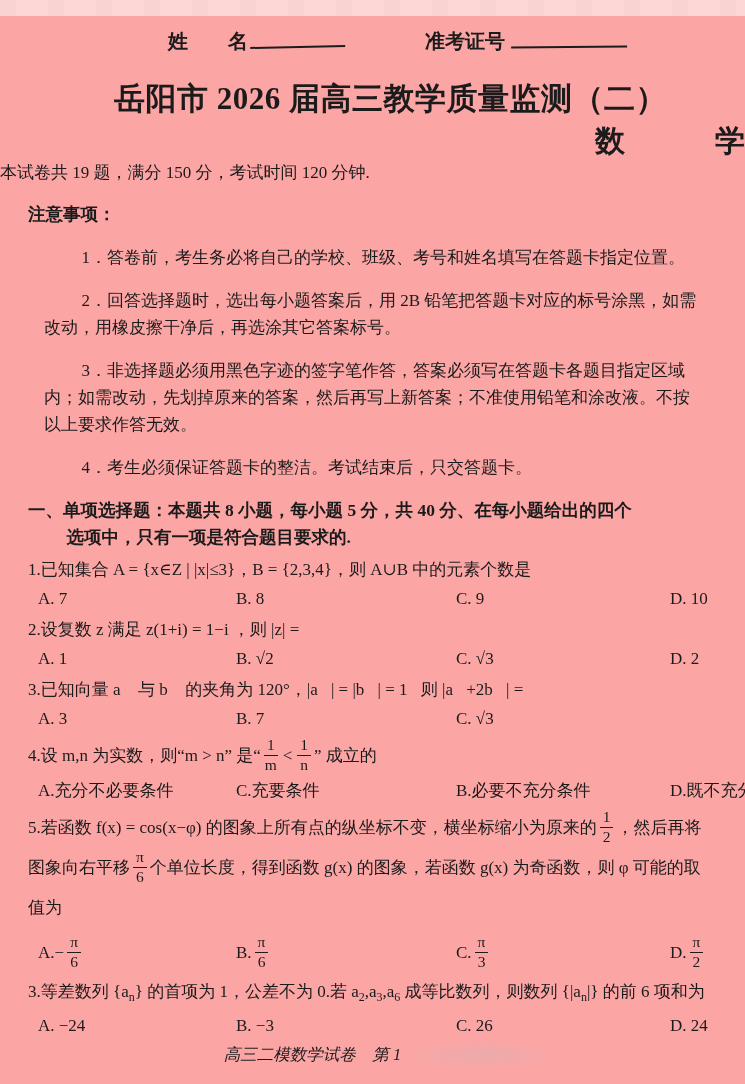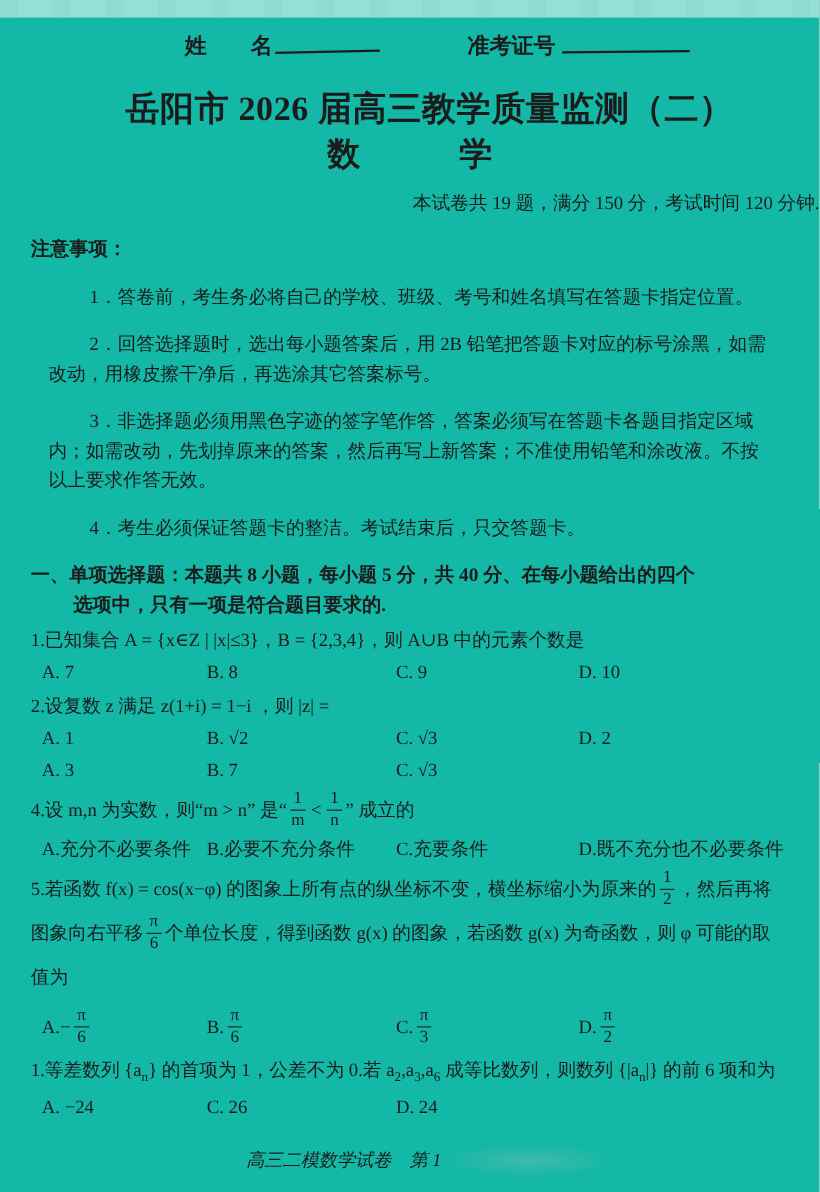--- a/index.html
+++ b/index.html
@@ -1,20 +1,20 @@
 <!DOCTYPE html>
 <html><head>
 <meta charset="utf-8">
 <style>
   html,body{margin:0;padding:0;background:#e8e8e8;}
   .page{
     position:relative;
     width:745px;height:1084px;
     margin:0 auto;
-    background:#14b8a6;
+    background:#fca5a5;
     overflow:hidden;
     color:#1b1b1b;
     font-family:"Liberation Serif","DejaVu Serif",serif;
     font-size:17px;
     box-sizing:border-box;
   }
   .top-artifacts{
     position:absolute;top:0;left:0;right:0;height:16px;
     background:repeating-linear-gradient(90deg,#f6f6f6 0 16px,#fefefe 16px 48px);
     opacity:.55;
@@ -33,38 +33,38 @@
   .blank-no{width:116px;transform:rotate(-0.6deg);margin-left:6px;}
   .lbl2{margin-left:80px;}
   
   .title{
     margin:24px 0 0;text-align:center;
     font-size:31px;font-weight:900;letter-spacing:.5px;
     line-height:40px;
     padding-left:36px;
   }
   .subject{
-    margin-top:2px;text-align:center;
+    margin-top:2px;text-align:right;
     font-size:30px;font-weight:900;line-height:40px;
   }
-  .exam-info{margin-top:12px;text-align:right;font-size:17px;line-height:24px;}
+  .exam-info{margin-top:0;text-align:left;font-size:17px;line-height:24px;}
   
   .notice{margin:16px 28px 0;line-height:27px;}
   .notice-heading{font-weight:bold;font-size:17.5px;}
   .notice p{margin:16px;text-indent:2.2em;}
   
   .section-heading{margin:8px 28px 0;font-weight:bold;font-size:17.5px;line-height:27px;}
   .hl2{padding-left:2.2em;}
   
   .question{margin:5px 28px 0;}
   .stem{line-height:28px;}
   .stem-tall{line-height:40px;}
   .options{
     display:grid;grid-template-columns:150px 172px 166px auto;
-    padding-left:10px;margin-top:3px;line-height:24px;
+    padding-left:10px;margin-top:3px;line-height:24px;gap:48px;
   }
   .options-tall{line-height:40px;margin-top:5px;}
   .opt{white-space:nowrap;}
   
   .frac{
     display:inline-flex;flex-direction:column;align-items:center;
     vertical-align:middle;line-height:1.05;font-size:15.5px;
     margin:0 3px;position:relative;top:-2px;
   }
   .frac .fnum{padding:0 3px 1.5px;border-bottom:1.6px solid #1c1c1c;}
@@ -124,41 +124,42 @@
     <div class="stem">2.设复数 z 满足 z(1+i) = 1−i ，则 |z| =</div>
     <div class="options">
       <span class="opt">A. 1</span>
       <span class="opt">B. √2</span>
       <span class="opt">C. √3</span>
       <span class="opt">D. 2</span>
     </div>
   </div>
 
   <div class="question">
+    <div class="stem">3.已知向量 a⃗ 与 b⃗ 的夹角为 120°，|a⃗| = |b⃗| = 1，则 |a⃗+2b⃗| =</div>
     <div class="options">
       <span class="opt">A. 3</span>
       <span class="opt">B. 7</span>
       <span class="opt">C. √3</span>
     </div>
   </div>
 
   <div class="question">
     <div class="stem stem-tall">
       <span>4.设 m,n 为实数，则“m &gt; n” 是“</span><span class="frac">
           <span class="fnum">1</span>
           <span class="fden">m</span>
         </span><span class="rel">&lt;</span><span class="frac">
           <span class="fnum">1</span>
           <span class="fden">n</span>
         </span><span>” 成立的</span>
     </div>
     <div class="options">
       <span class="opt">A.充分不必要条件</span>
+      <span class="opt">C.充要条件</span>
       <span class="opt">B.必要不充分条件</span>
-      <span class="opt">C.充要条件</span>
       <span class="opt">D.既不充分也不必要条件</span>
     </div>
   </div>
 
   <div class="question">
     <div class="stem stem-tall">
       <span>5.若函数 f(x) = cos(x−φ)  的图象上所有点的纵坐标不变，横坐标缩小为原来的</span><span class="frac">
           <span class="fnum">1</span>
           <span class="fden">2</span>
         </span><span>，然后再将图象向右平移</span><span class="frac">
@@ -181,24 +182,25 @@
           </span></span>
       <span class="opt"><span>D.</span><span></span><span class="frac">
             <span class="fnum">π</span>
             <span class="fden">2</span>
           </span></span>
     </div>
   </div>
 
   <div class="question">
     <div class="stem">
-      <span>1.等差数列 {a</span><sub>n</sub><span>} 的首项为 1，公差不为 0.若 a</span><sub>2</sub><span>,a</span><sub>3</sub><span>,a</span><sub>6</sub><span> 成等比数列，则数列 {|a</span><sub>n</sub><span>|} 的前 6 项和为</span>
+      <span>3.等差数列 {a</span><sub>n</sub><span>} 的首项为 1，公差不为 0.若 a</span><sub>2</sub><span>,a</span><sub>3</sub><span>,a</span><sub>6</sub><span> 成等比数列，则数列 {|a</span><sub>n</sub><span>|} 的前 6 项和为</span>
     </div>
     <div class="options">
       <span class="opt">A. −24</span>
+      <span class="opt">B. −3</span>
       <span class="opt">C. 26</span>
       <span class="opt">D. 24</span>
     </div>
   </div>
 
   <div class="footer">高三二模数学试卷　第 1</div>
   <div class="footer-smudge"></div>
 </div>
 
 </body></html>

